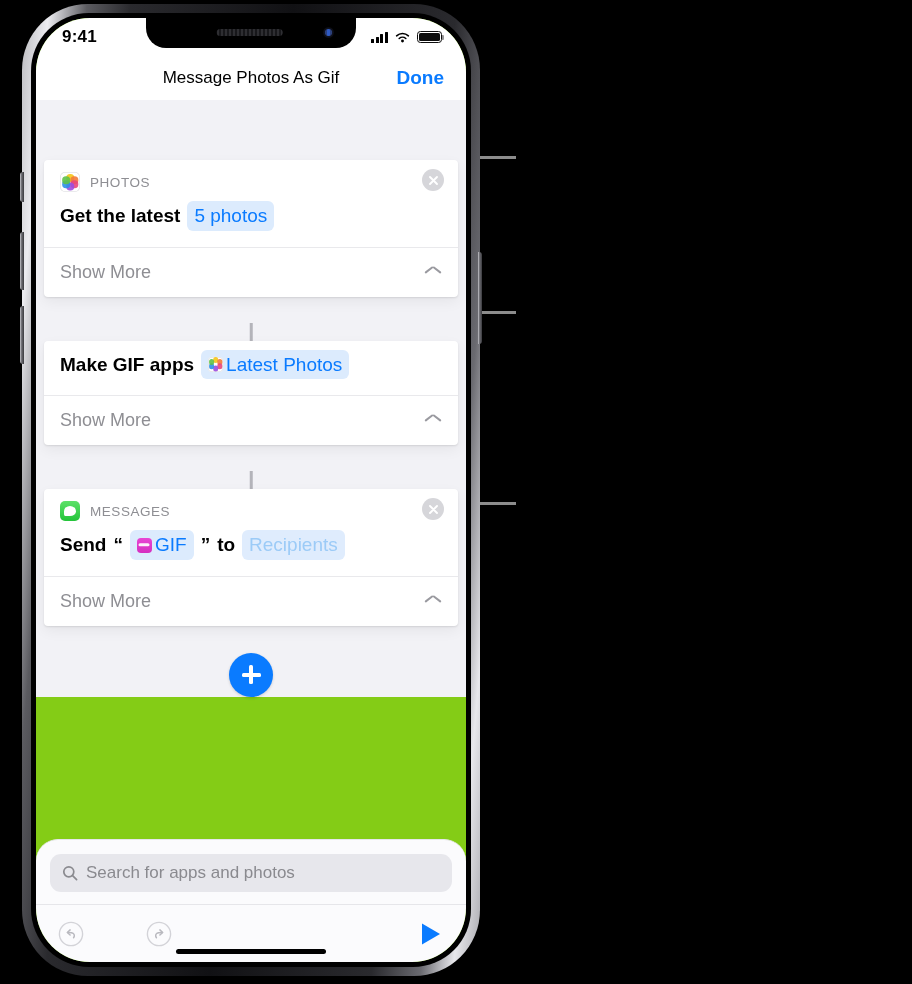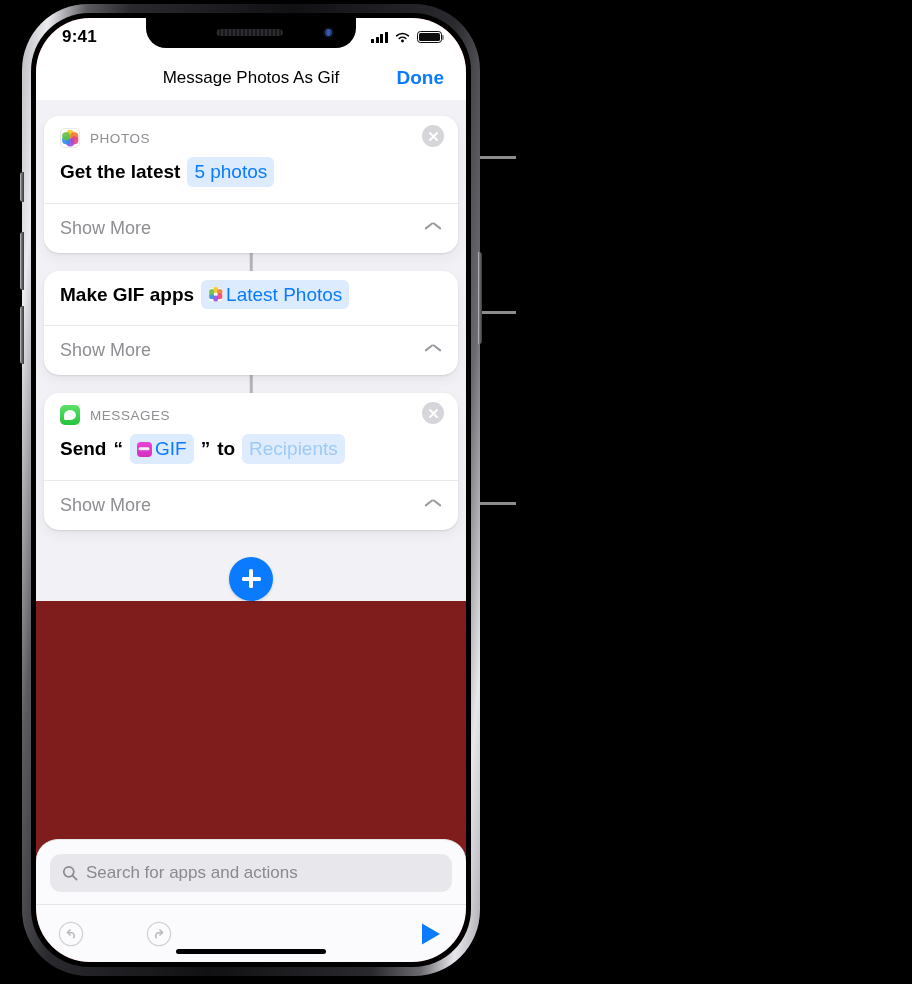--- a/index.html
+++ b/index.html
@@ -29,21 +29,21 @@
                #111114 50%,#2a2a2e 80%,#6a6a70 89%,#e8e8ec 95%,#a8a8ae 100%);
     padding:9px;
   }
   .phone-inner {
     position:relative; width:100%; height:100%;
     border-radius:58px; background:#000;
     padding:5px;
   }
   .screen {
     position:relative; width:100%; height:100%;
-    border-radius:54px; background:#7f1d1d;
+    border-radius:54px; background:#84cc16;
     overflow:hidden;
   }
 
   
   .btn-side { position:absolute; background:linear-gradient(90deg,#c9c9ce,#6d6d73 40%,#3a3a3e); }
   .btn-left { left:-2px; width:4px; border-radius:3px 0 0 3px; }
   .btn-right{ right:-2px; width:4px; border-radius:0 3px 3px 0; }
   .b-mute  { top:168px;  height:30px; }
   .b-volu  { top:228px;  height:58px; }
   .b-vold  { top:302px;  height:58px; }
@@ -102,23 +102,23 @@
   }
 
   
   .workflow { position:relative; padding:16px 8px 0 8px; background:#f2f2f6; }
   .card-wrap { position:relative; }
   .connector {
     position:absolute; left:50%; transform:translateX(-50%);
     width:2.5px; height:18px; background:#b4b4ba; top:-18px; z-index:1;
   }
   .card {
-    position:relative; background:#fff; border-radius:15px;
+    position:relative; background:#fff; border-radius:4px;
     box-shadow:0 1px 2px rgba(0,0,0,.10), 0 5px 14px rgba(0,0,0,.055);
-    overflow:hidden; z-index:2;
+    overflow:hidden; z-index:2;margin-top:44px;
   }
   .card + .card-wrap { margin-top:18px; }
 
   .card-head {
     display:flex; align-items:center; gap:10px;
     padding:12px 16px 0 16px; position:relative;
   }
   .app-icon { width:20px; height:20px; border-radius:5px; flex:none; position:relative; }
 
   
@@ -378,21 +378,21 @@
           </div>
         </div>
 
         <div class="bottom">
           <div class="search-wrap">
             <div class="search">
               <svg width="16" height="16" viewBox="0 0 16 16">
                 <circle cx="6.8" cy="6.8" r="5" stroke="#8a8a8f" stroke-width="1.7" fill="none"></circle>
                 <path d="M10.6 10.6 L14.6 14.6" stroke="#8a8a8f" stroke-width="1.7" stroke-linecap="round"></path>
               </svg>
-              <span class="search-ph">Search for apps and actions</span>
+              <span class="search-ph">Search for apps and photos</span>
             </div>
           </div>
           <div class="toolbar">
             <svg class="tb-icon" viewBox="0 0 26 26">
               <circle cx="13" cy="13" r="11.6" stroke="#d3d3d8" stroke-width="1.4" fill="none"></circle>
               <path d="M15.6 16.6c1-1 1-3.1-.2-4.1-1-.9-3-1-5.6-1" stroke="#b9b9bf" stroke-width="1.5" fill="none" stroke-linecap="round"></path>
               <path d="M12.1 8.9 L9.3 11.5 L12.1 14" stroke="#b9b9bf" stroke-width="1.5" fill="none" stroke-linecap="round" stroke-linejoin="round"></path>
             </svg>
             <svg class="tb-icon tb-redo" viewBox="0 0 26 26">
               <circle cx="13" cy="13" r="11.6" stroke="#d3d3d8" stroke-width="1.4" fill="none"></circle>

